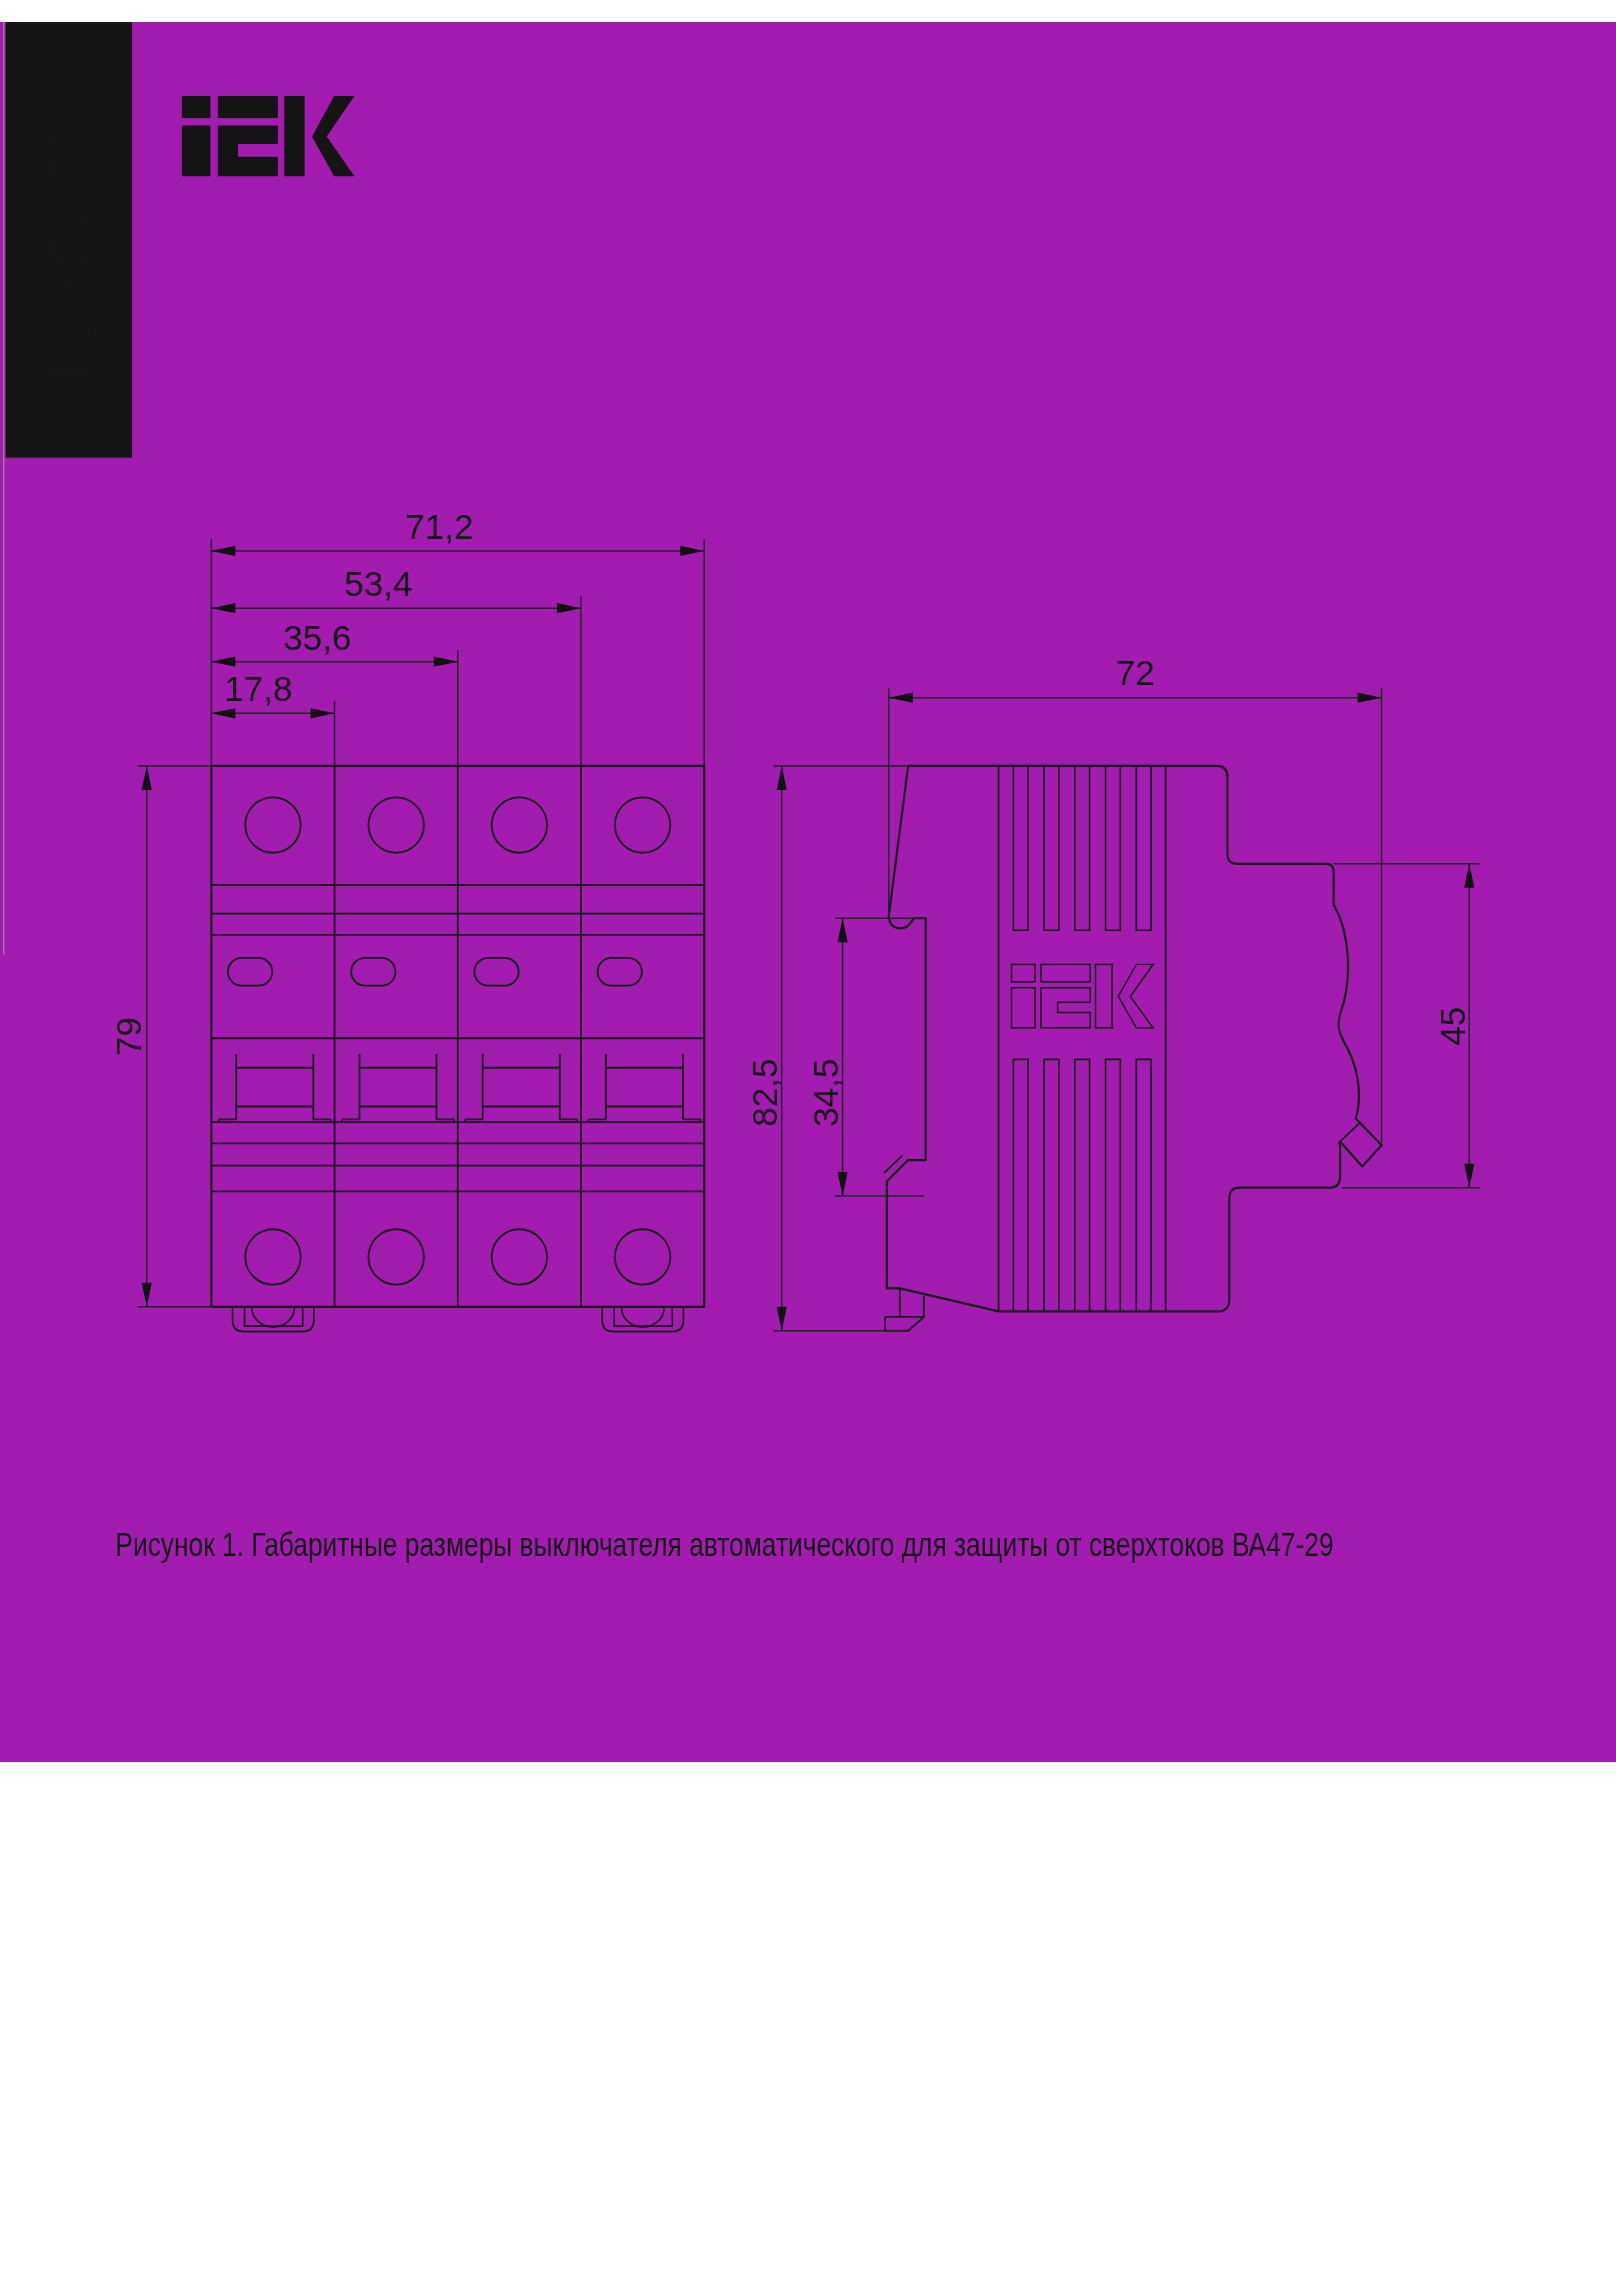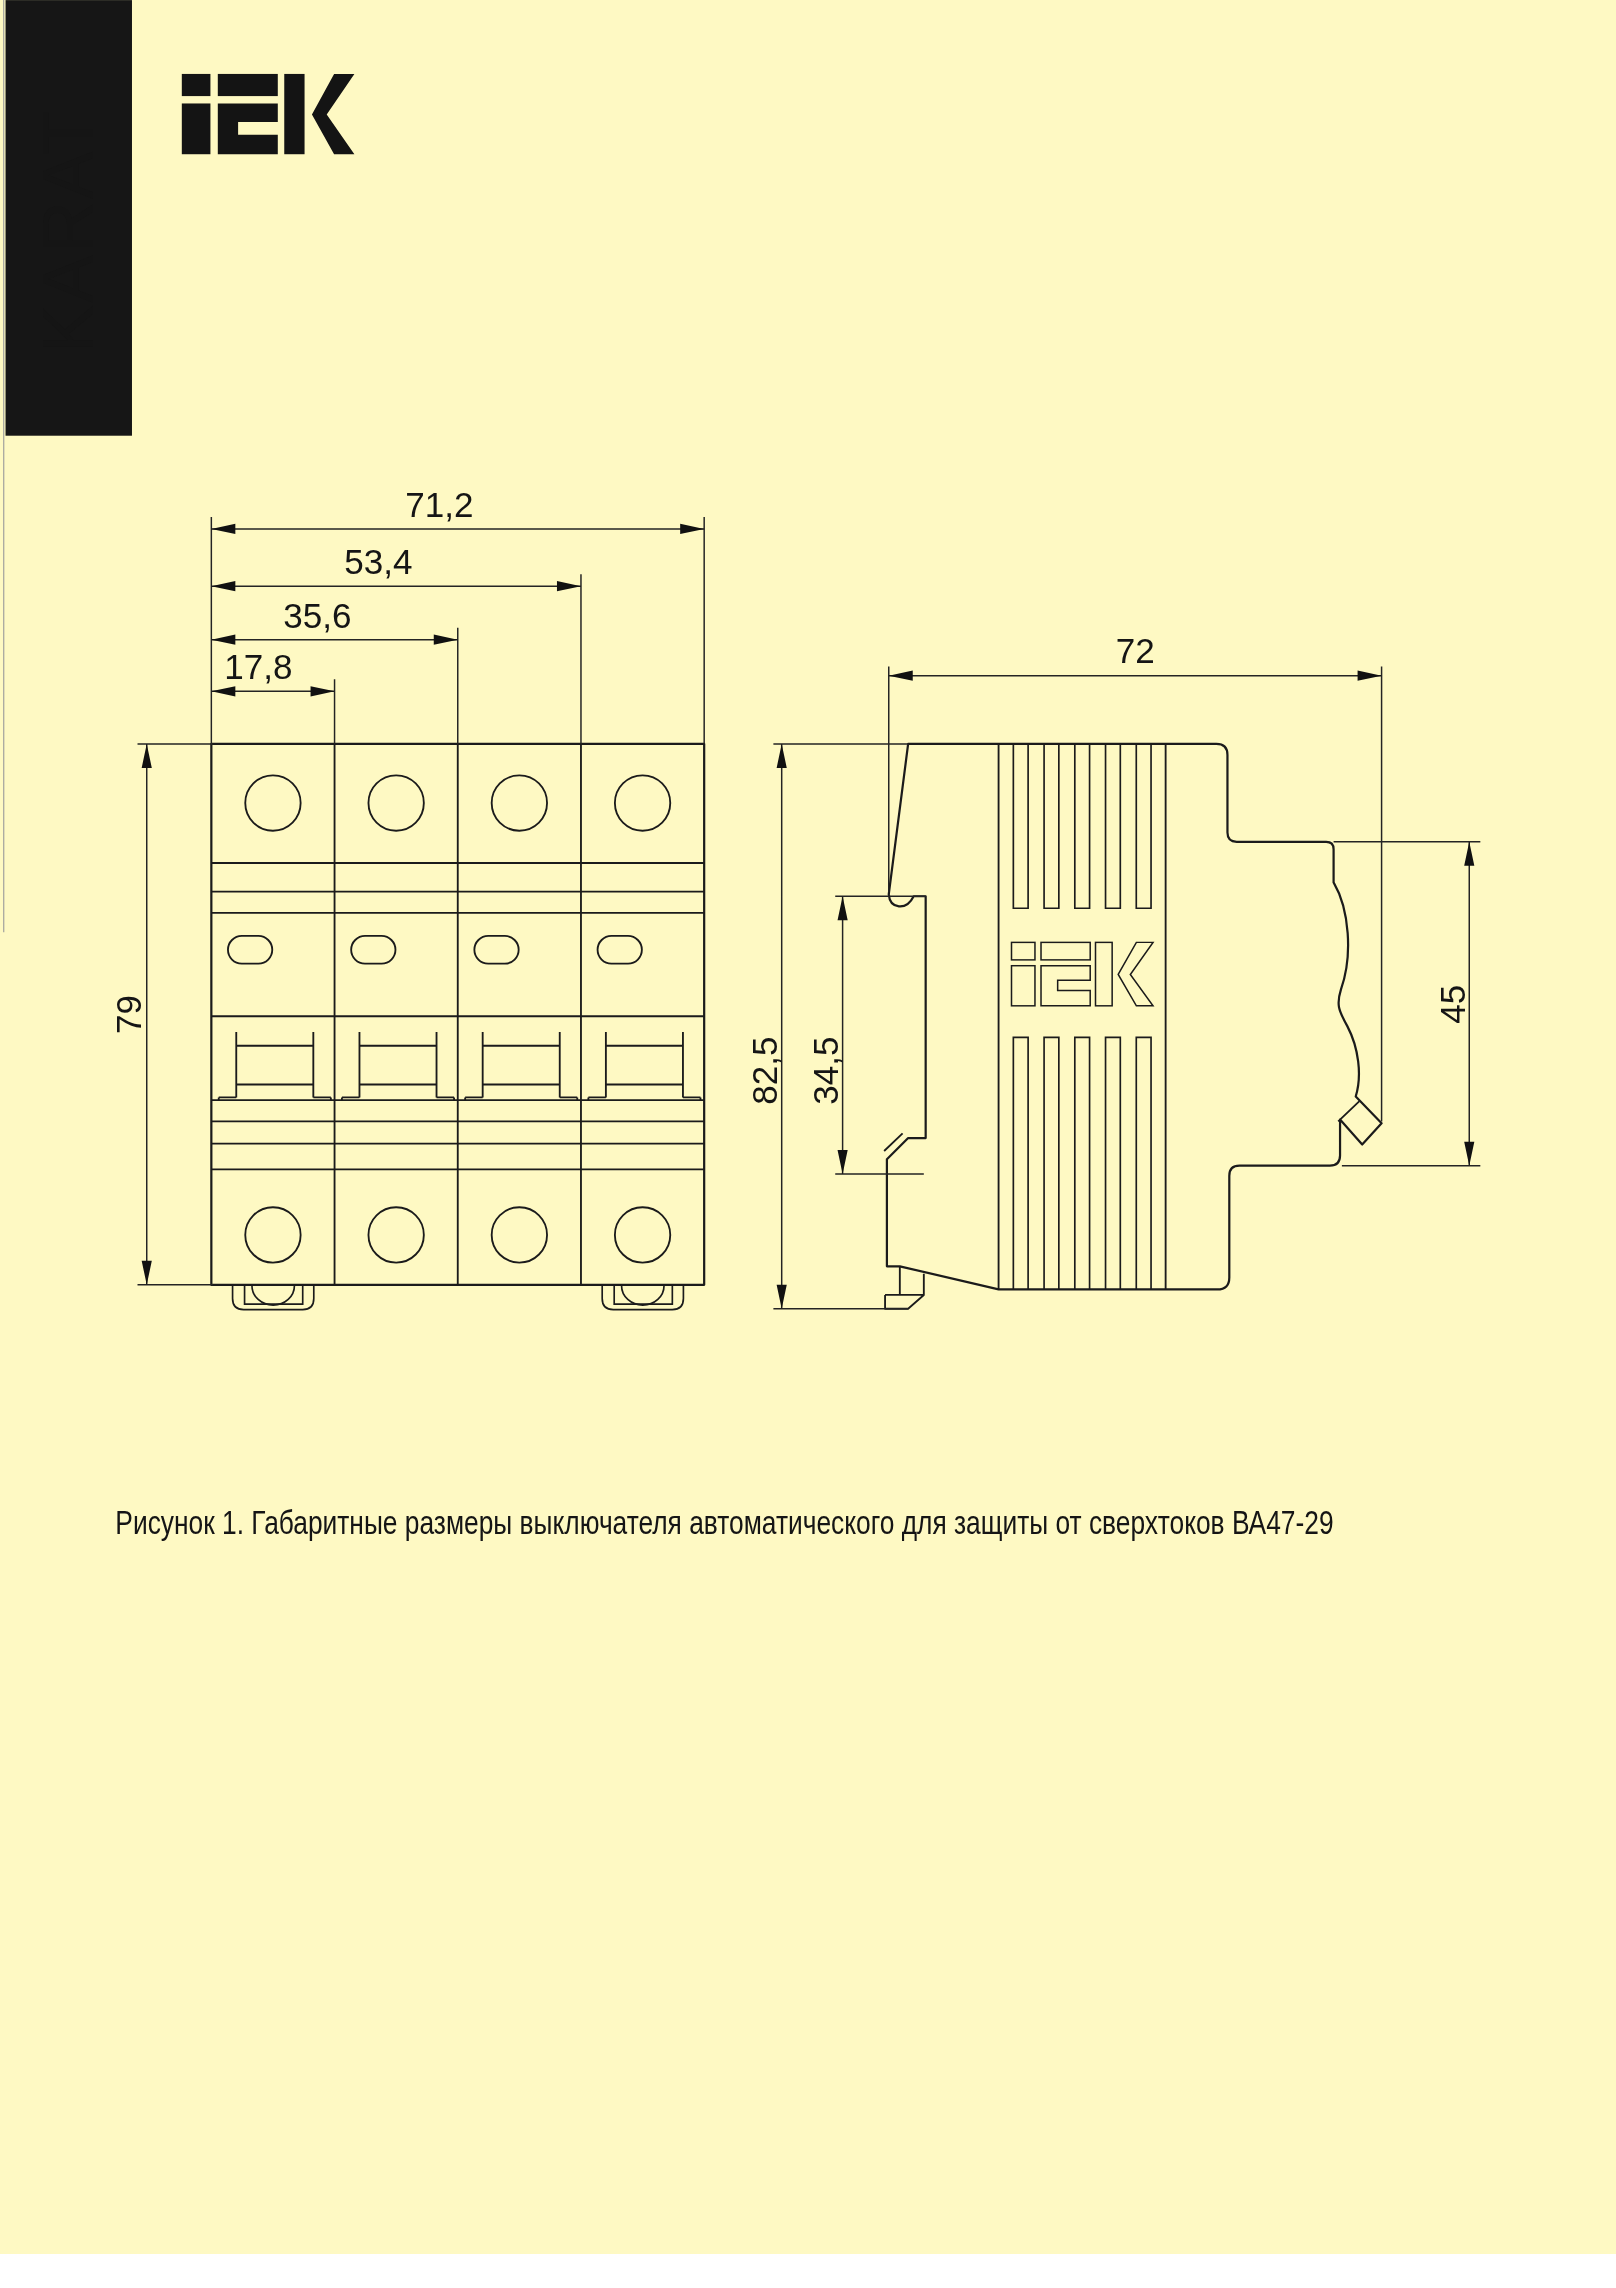--- a/index.html
+++ b/index.html
@@ -1,17 +1,17 @@
 <!DOCTYPE html>
 <html style="font-size:14.8px"><head>
 <meta charset="utf-8">
 <style>
   html,body{margin:0;padding:0;background:#fff;}
-  .page{position:relative;width:1616px;height:2254px;background:#fef9c3;overflow:hidden;
-        font-family:"Liberation Sans", sans-serif;}
+  .page{position:relative;width:1616px;height:1740px;background:#a21caf;overflow:hidden;
+        font-family:"Liberation Sans", sans-serif;margin-top:22px;}
   svg{position:absolute;left:0;top:0;}
   text{font-family:"Liberation Sans", sans-serif;fill:#151515;}
   .dimtxt{font-size:38px;}
   .outline{fill:none;stroke:#1b1b1b;stroke-width:2.4;stroke-linejoin:round;}
   .inner{fill:none;stroke:#1b1b1b;stroke-width:2;stroke-linejoin:round;}
   .thin{fill:none;stroke:#1b1b1b;stroke-width:1.8;}
   .dim{fill:none;stroke:#242424;stroke-width:1.6;}
   .arrow{fill:#111;stroke:none;}
 </style>
 </head>

